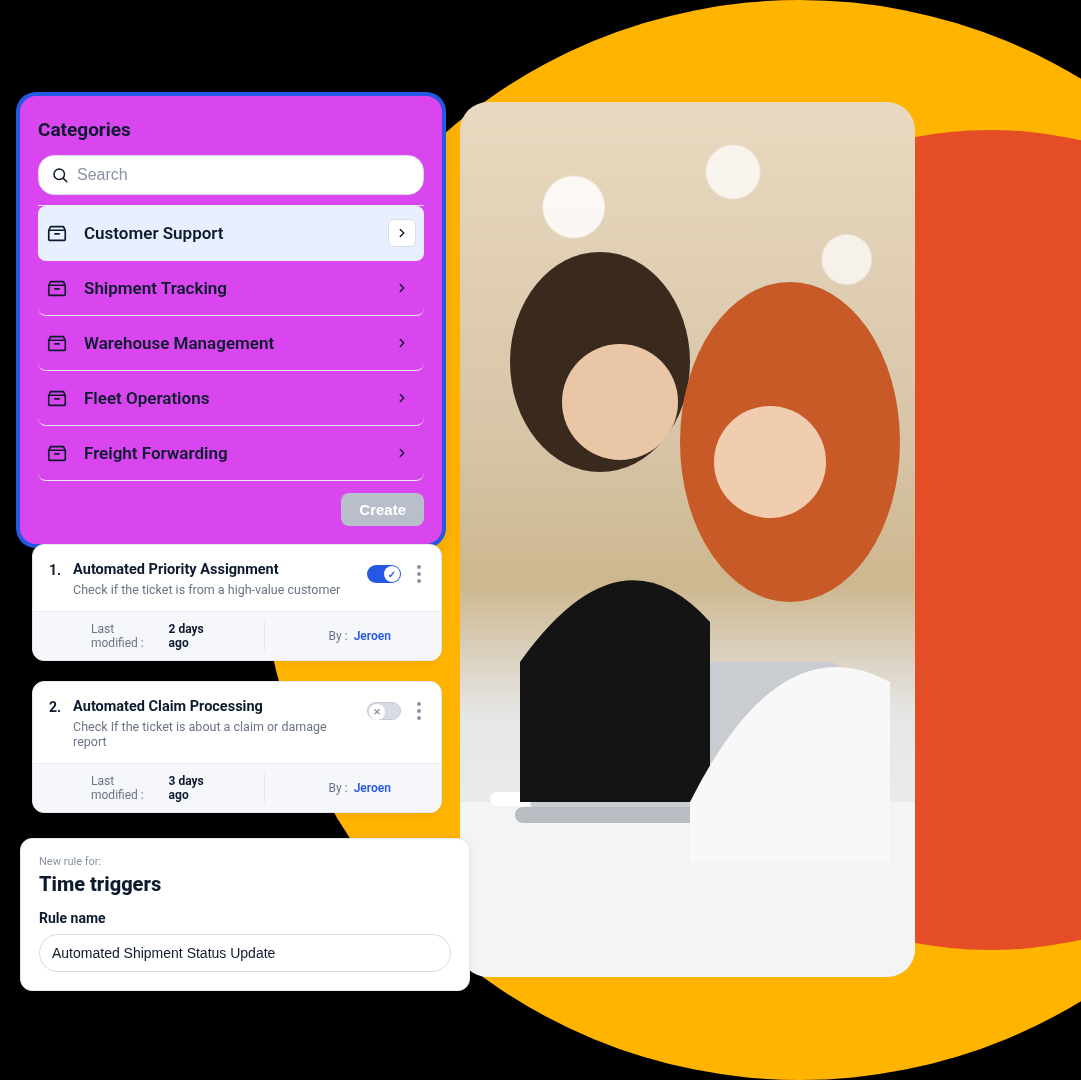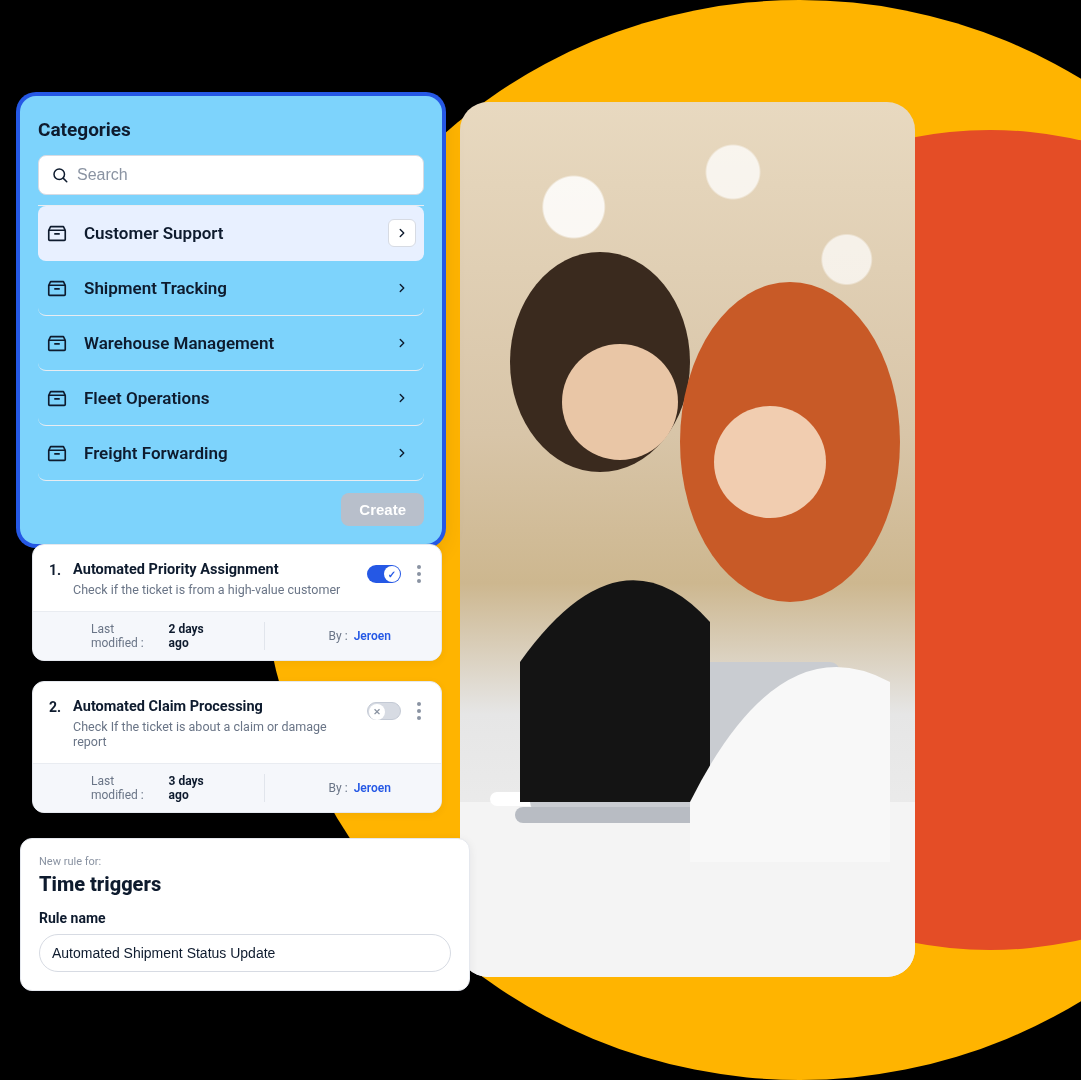--- a/index.html
+++ b/index.html
@@ -20,27 +20,27 @@
       radial-gradient(circle at 60% 8%, rgba(255,255,255,0.75) 0 26px, transparent 28px),
       radial-gradient(circle at 85% 18%, rgba(255,255,255,0.7) 0 24px, transparent 26px),
       linear-gradient(to bottom, #e8d9c0 0%, #d8c5a8 38%, #cdb78f 55%, #e6e6e6 70%, #f3f3f3 100%);
     display: flex; align-items: flex-end; justify-content: center;
   }
   .photo svg { width: 100%; height: 100%; display: block; }
 
   
   .cat-panel {
     position: absolute; left: 20px; top: 96px; width: 422px;
-    background: #7dd3fc; border-radius: 16px; padding: 22px 18px 18px;
+    background: #d946ef; border-radius: 16px; padding: 22px 18px 18px;
     box-shadow: 0 0 0 4px #2558e5, 0 6px 24px rgba(0,0,0,.12);
   }
   .cat-title { font-size: 19px; font-weight: 700; color: #0e1b2e; margin-bottom: 14px; }
   .search {
     display: flex; align-items: center; gap: 8px;
-    border: 1px solid #d7dbe3; border-radius: 8px; padding: 10px 12px;
+    border: 1px solid #d7dbe3; border-radius: 16px; padding: 10px 12px;
     color: #8a93a2; margin-bottom: 10px; background: #fff;
   }
   .search input { border: none; outline: none; font-size: 16px; flex: 1; background: transparent; color: #0e1b2e; }
   .search input::placeholder { color: #8a93a2; }
 
   .cat-list { border-top: 1px solid #e9ecf1; }
   .cat-item {
     display: flex; align-items: center; gap: 16px;
     padding: 13px 8px; border-bottom: 1px solid #e9ecf1;
     font-size: 17px; font-weight: 600; color: #0e1b2e; cursor: pointer;

